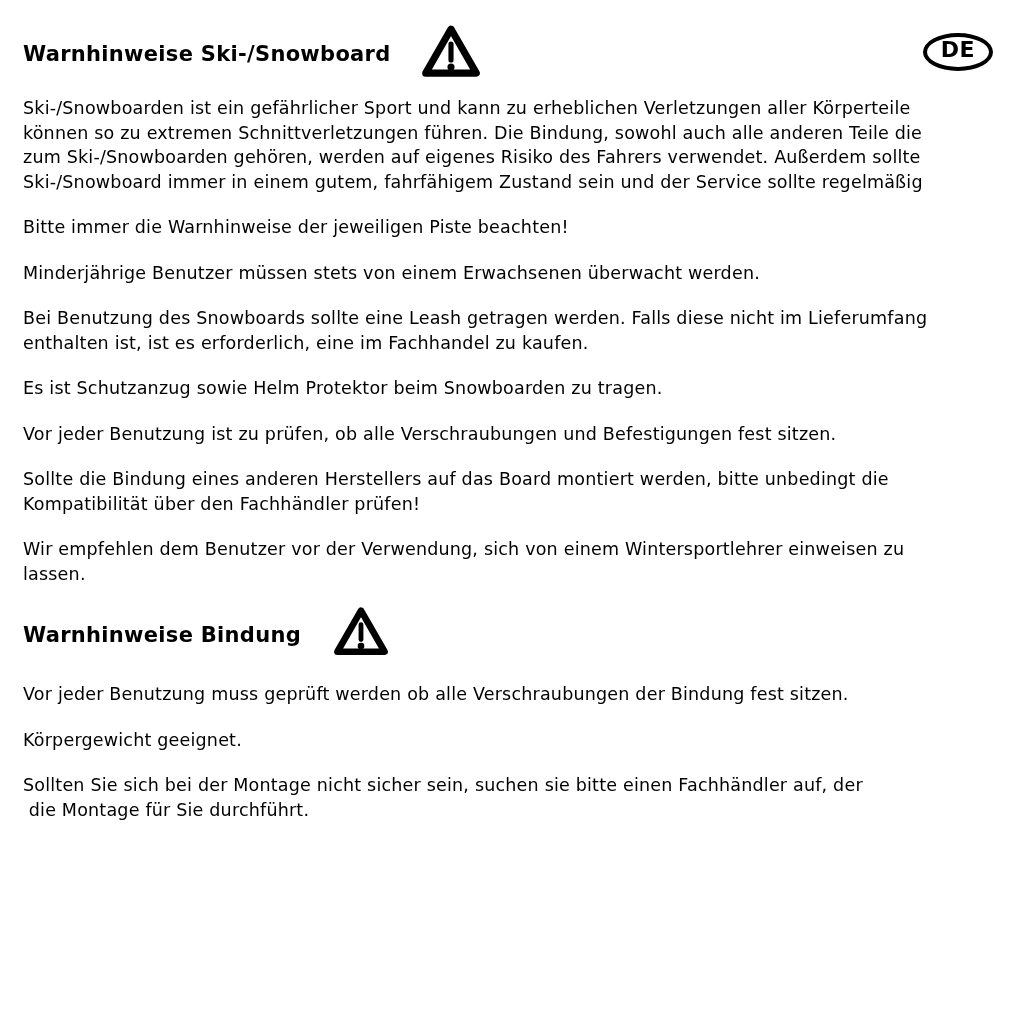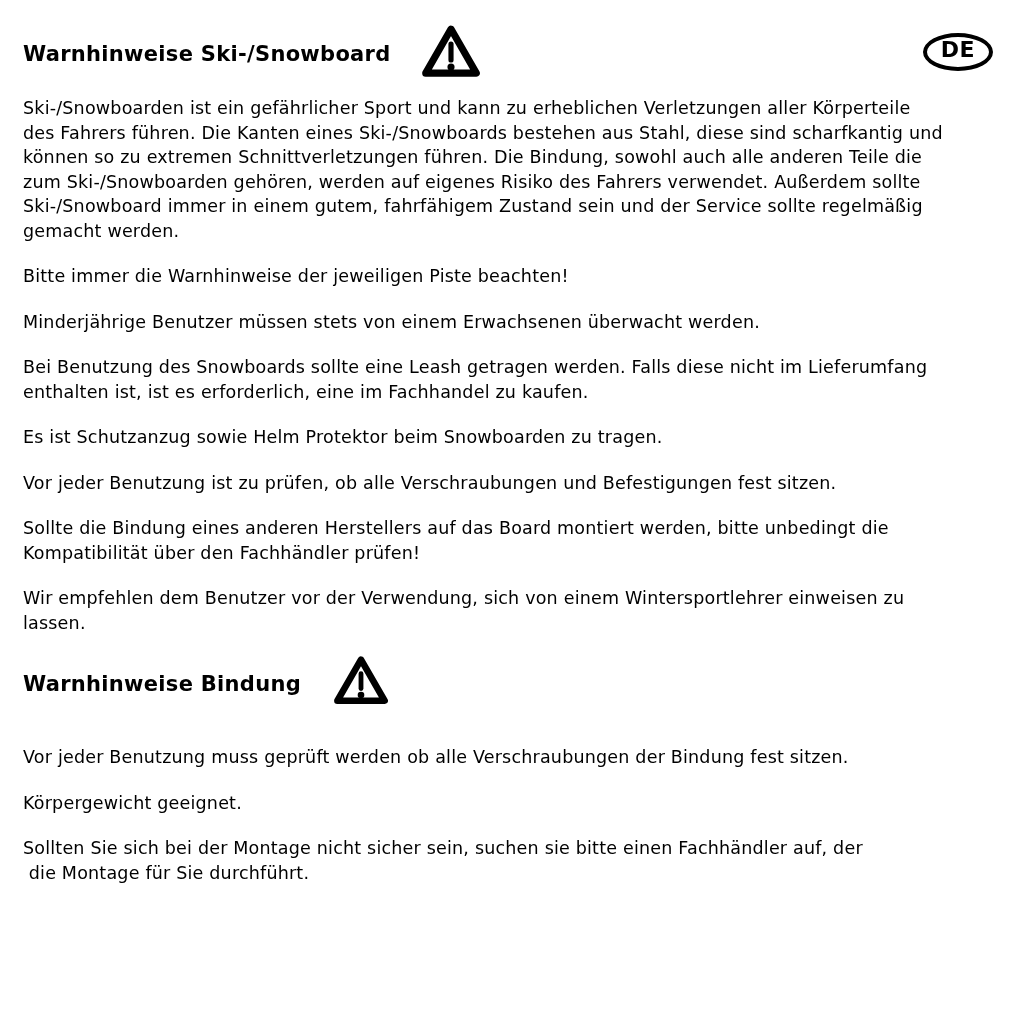--- a/index.html
+++ b/index.html
@@ -40,21 +40,21 @@
     display: flex;
     align-items: flex-start;
     justify-content: center;
     align-self: flex-start;
     margin-top: 8px;
     font-weight: bold;
     font-size: 22px;
     letter-spacing: 0.5px;
   }
   .content-1 { margin-top: 13px; }
-  .content-2 { margin-top: 34px; }
+  .content-2 { margin-top: 20px; }
   .para { margin: 0 0 21px 0; }
   .line {
     font-size: 17.5px;
     line-height: 24.5px;
     letter-spacing: 0.2px;
     white-space: pre;
   }
 </style>
 </head>
 <body>
@@ -71,25 +71,23 @@
       </svg>
     </span>
     <div class="lang-badge">
       <span>DE</span>
     </div>
   </div>
 
   <div class="content-1">
     <div class="para">
       <div class="line">Ski-/Snowboarden ist ein gefährlicher Sport und kann zu erheblichen Verletzungen aller Körperteile</div>
-      <div class="line">des Fahrers führen. Die Kanten eines Ski-/Snowboards bestehen aus Stahl, diese sind scharfkantig und</div>
       <div class="line">können so zu extremen Schnittverletzungen führen. Die Bindung, sowohl auch alle anderen Teile die</div>
       <div class="line">zum Ski-/Snowboarden gehören, werden auf eigenes Risiko des Fahrers verwendet. Außerdem sollte</div>
       <div class="line">Ski-/Snowboard immer in einem gutem, fahrfähigem Zustand sein und der Service sollte regelmäßig</div>
-      <div class="line">gemacht werden.</div>
     </div>
     <div class="para">
       <div class="line">Bitte immer die Warnhinweise der jeweiligen Piste beachten!</div>
     </div>
     <div class="para">
       <div class="line">Minderjährige Benutzer müssen stets von einem Erwachsenen überwacht werden.</div>
     </div>
     <div class="para">
       <div class="line">Bei Benutzung des Snowboards sollte eine Leash getragen werden. Falls diese nicht im Lieferumfang</div>
       <div class="line">enthalten ist, ist es erforderlich, eine im Fachhandel zu kaufen.</div>

